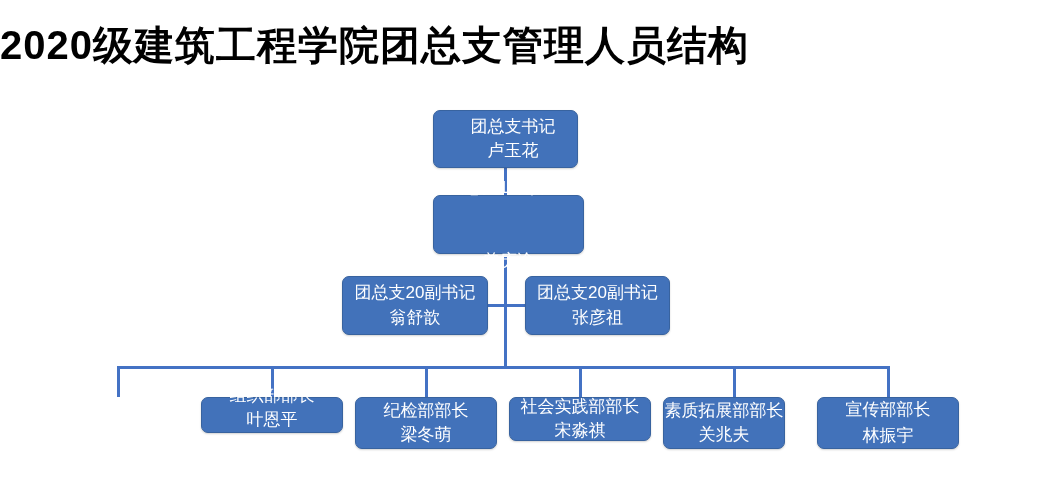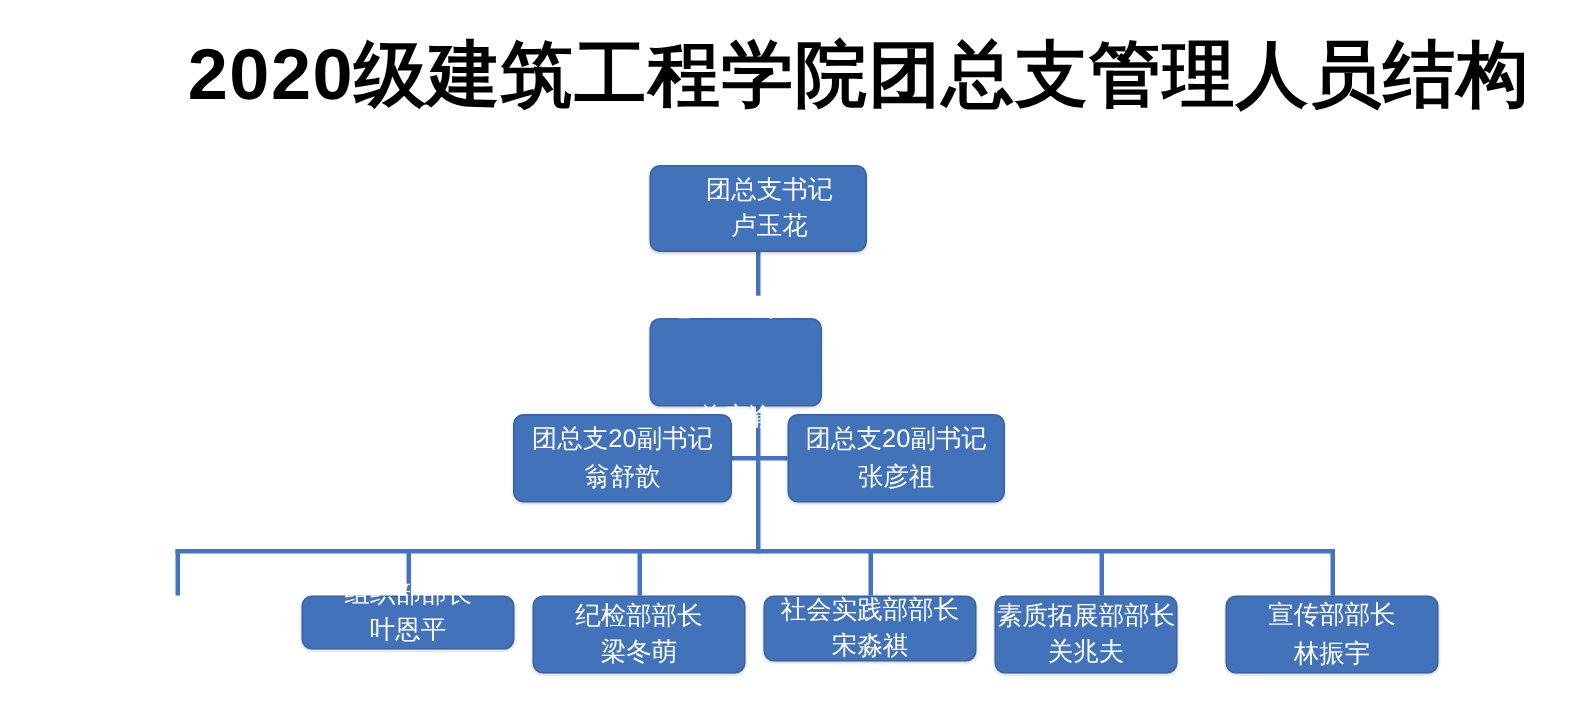--- a/index.html
+++ b/index.html
@@ -14,22 +14,22 @@
     height: 482px;
     background: var(--background, #ffffff);
     overflow: hidden;
   }
   .title {
     position: absolute;
     left: 0;
     top: 18px;
     width: 1020px;
     margin: 0;
-    text-align: right;
-    font-size: 48px;
+    text-align: left;
+    font-size: 40px;
     font-weight: 700;
     letter-spacing: 1px;
     color: var(--title-text, #000000);
   }
   .node {
     position: absolute;
     box-sizing: border-box;
     background: var(--box-fill, #4272BA);
     border: 1px solid var(--box-border, #38639F);
     border-radius: 7px;
@@ -67,21 +67,21 @@
   <div class="conn" style="left:425px; top:366px; width:3px; height:31px;"></div>
   <div class="conn" style="left:579px; top:366px; width:3px; height:31px;"></div>
   <div class="conn" style="left:733px; top:366px; width:3px; height:31px;"></div>
   <div class="conn" style="left:887px; top:366px; width:3px; height:31px;"></div>
 
   <div class="node" style="left:433px; top:110px; width:145px; height:58px;padding-left:15px;">
     <div class="line">团总支书记</div>
     <div class="line">卢玉花</div>
   </div>
 
-  <div class="node" style="left:433px; top:212px; width:115px; height:59px;gap:48px;">
+  <div class="node" style="left:433px; top:195px; width:151px; height:59px;gap:48px;">
     <div class="line">团总支19副书记</div>
     <div class="line">曾庆渝</div>
   </div>
 
   <div class="node" style="left:342px; top:276px; width:146px; height:59px;">
     <div class="line">团总支20副书记</div>
     <div class="line">翁舒歆</div>
   </div>
   <div class="node" style="left:525px; top:276px; width:145px; height:59px;">
     <div class="line">团总支20副书记</div>

